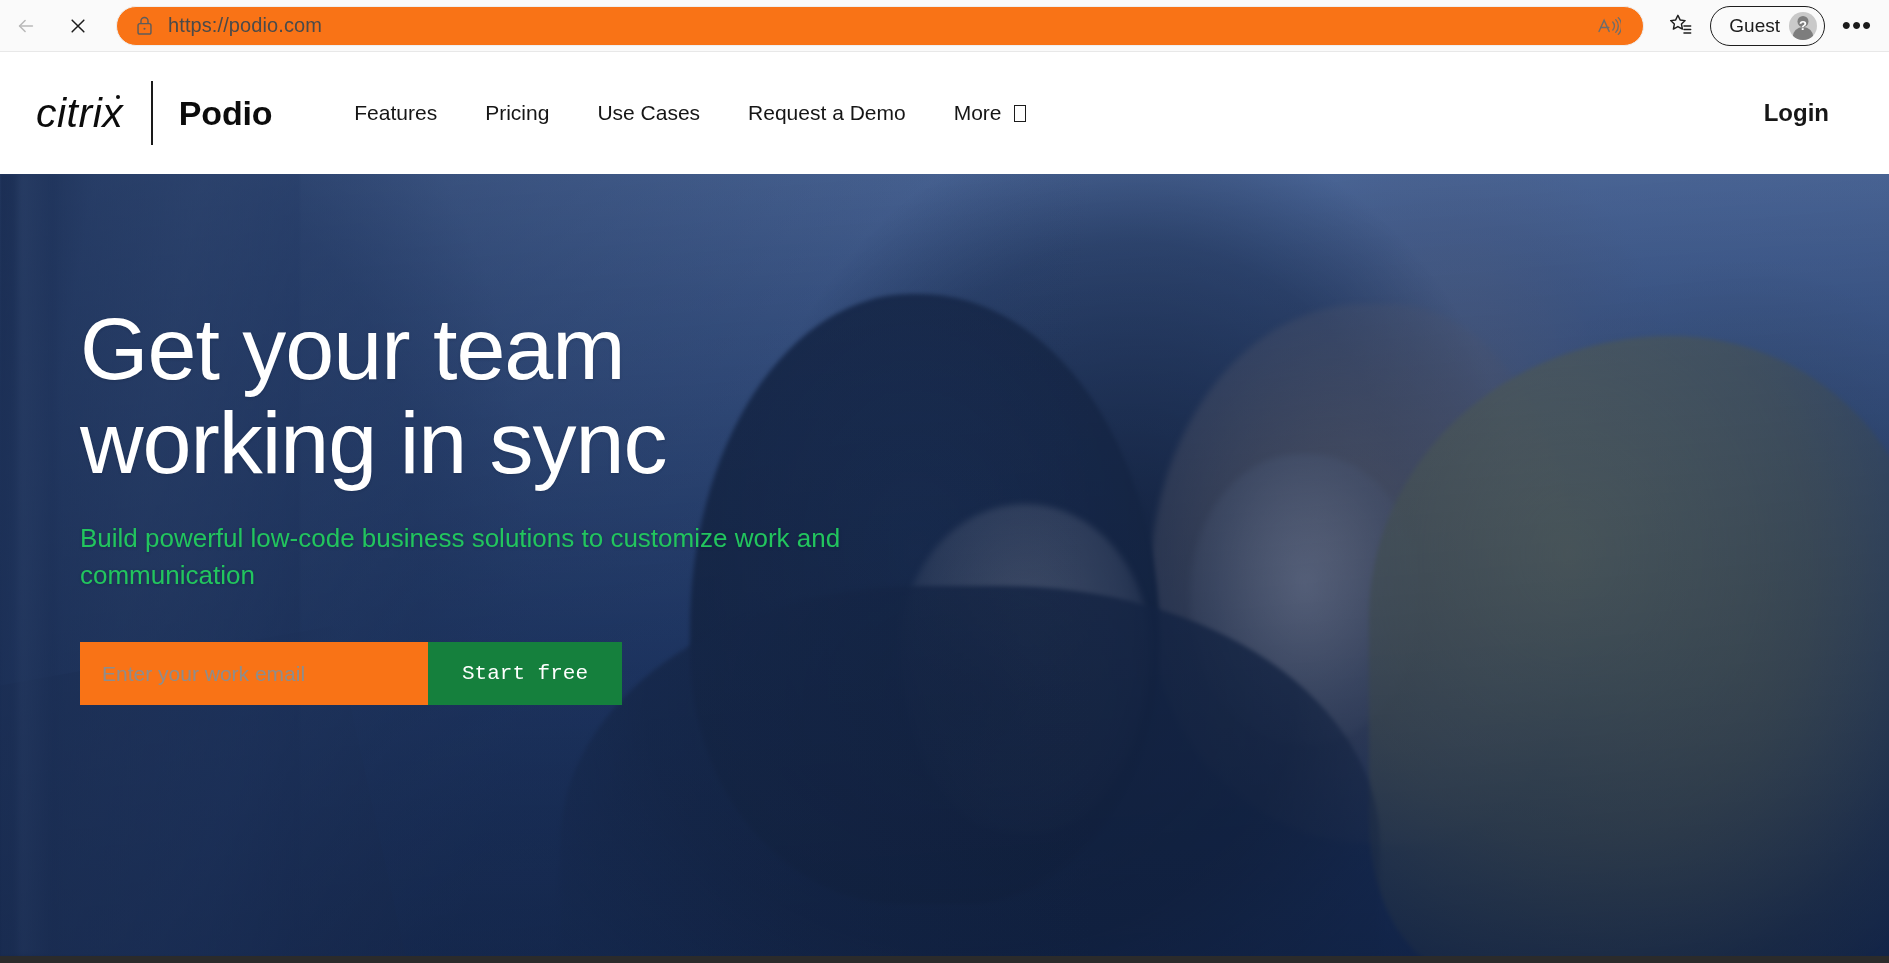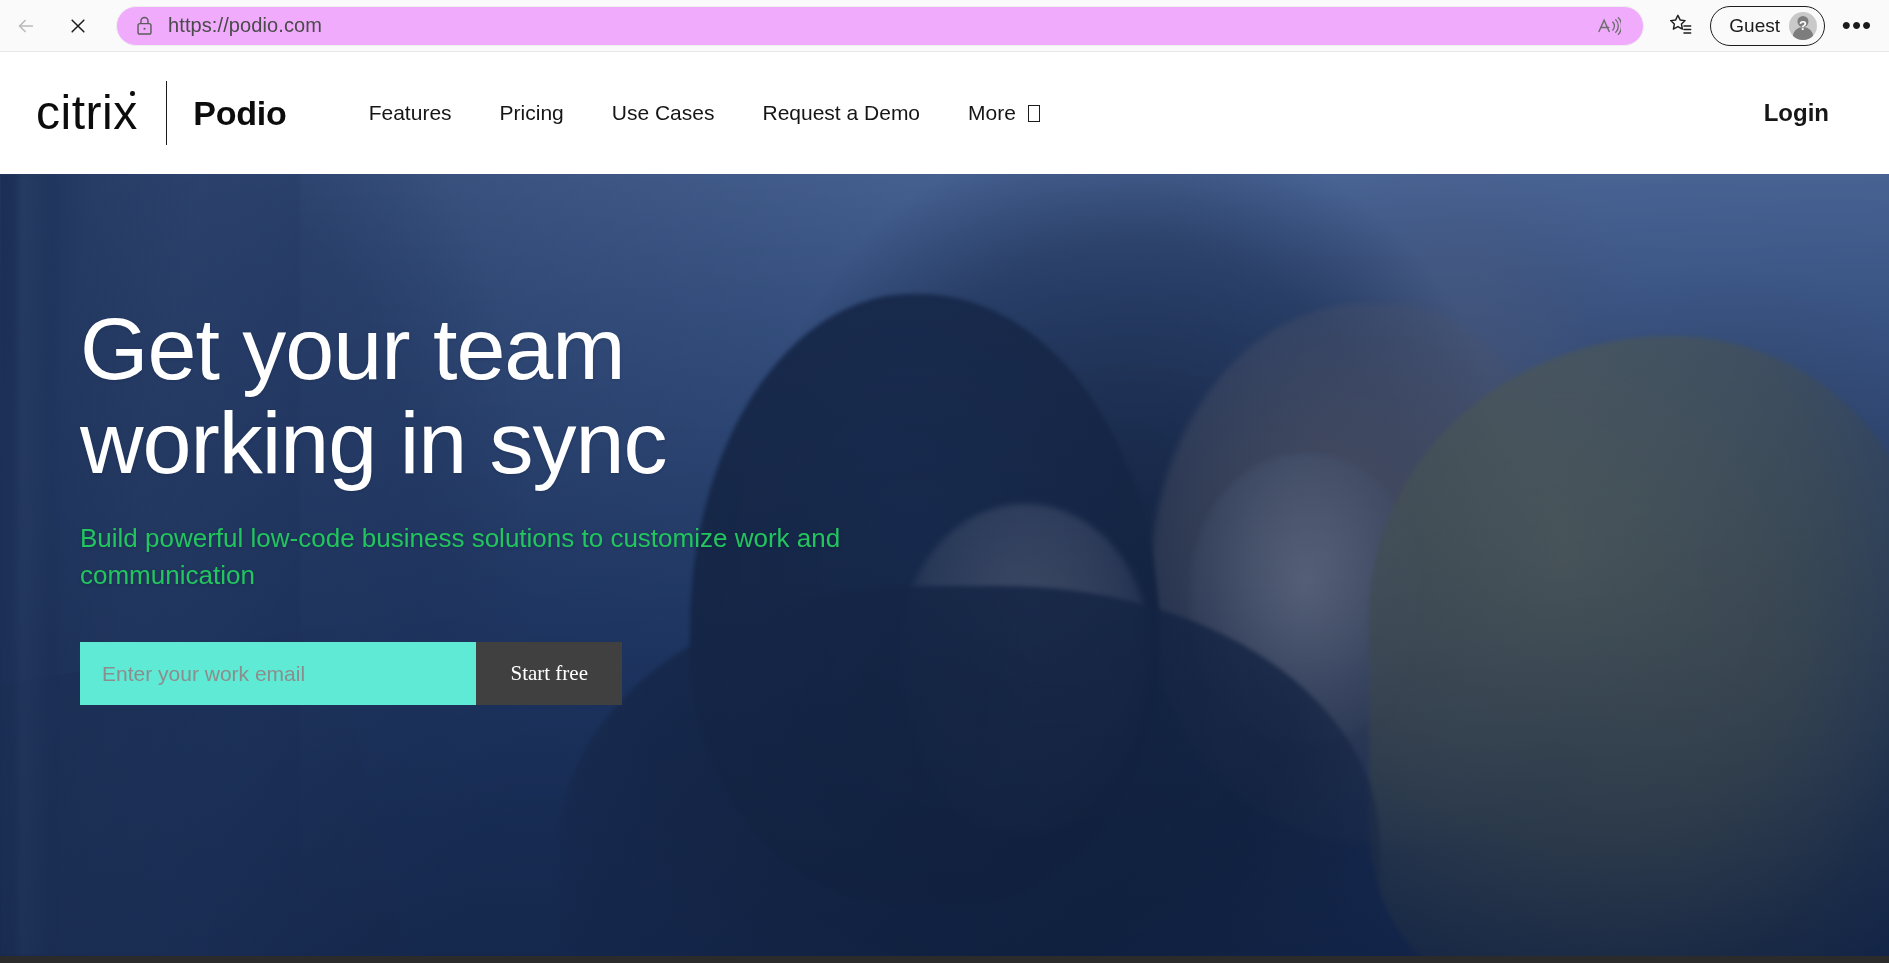--- a/index.html
+++ b/index.html
@@ -14,21 +14,21 @@
   }
   .nav-btn{
     width:52px; height:40px; display:flex; align-items:center; justify-content:center;
     border-radius:6px; cursor:pointer; flex:0 0 auto;
   }
   .nav-btn.back svg{ stroke:#b9b9b9; }
   .nav-btn.stop svg{ stroke:#1b1b1b; }
 
   .urlbar{
     flex:1 1 auto; height:40px; margin-left:12px; margin-right:14px;
-    background:#f0abfc; border-radius:20px;
+    background:#f97316; border-radius:20px;
     display:flex; align-items:center; padding:0 14px 0 18px;
     border:1px solid #efefef;
   }
   .lock-ico{ flex:0 0 auto; margin-right:14px; display:flex; }
   .url-text{
     flex:1 1 auto; font-size:20px; color:#4a4a4a; letter-spacing:.1px;
     white-space:nowrap; overflow:hidden;
   }
   .read-aloud{
     flex:0 0 auto; width:40px; height:34px; display:flex; align-items:center;
@@ -64,22 +64,22 @@
   }
   .ellipsis{ font-size:26px; color:#1b1b1b; letter-spacing:1px; line-height:.6; }
 
   
   .site-header{
     height:122px; background:#ffffff; display:flex; align-items:center;
     padding:0 34px 0 36px; position:relative; z-index:10;
   }
   .logo{ display:flex; align-items:center; gap:0; flex:0 0 auto; cursor:pointer; }
   .logo .citrix{
-    font-size:48px; font-weight:300; color:#0c0c0c; letter-spacing:.5px;
-    position:relative; line-height:1; padding-right:2px;
+    font-size:41px; font-weight:300; color:#0c0c0c; letter-spacing:.5px;
+    position:relative; line-height:1; padding-right:2px;font-style:italic;
   }
   .logo .citrix .dot{
     position:absolute; width:4.6px; height:4.6px; background:#0c0c0c; border-radius:50%;
     right:5px; top:2px;
   }
   .logo .divider{ width:1.6px; height:64px; background:#1a1a1a; margin:0 26px; }
   .logo .podio{ font-size:34px; font-weight:700; color:#0c0c0c; letter-spacing:-.2px; line-height:1; }
 
   .main-nav{ display:flex; align-items:center; margin-left:58px; }
   .nav-link{
@@ -188,29 +188,29 @@
   .hero-title{
     font-size:88px; font-weight:300; color:#ffffff; line-height:1.07;
     letter-spacing:-1px; margin-bottom:30px; text-shadow:0 1px 3px rgba(10,20,40,.18);
   }
   .hero-sub{
     font-size:26px; font-weight:400; color:#22c55e; line-height:1.42;
     max-width:770px; margin-bottom:48px; text-shadow:0 1px 3px rgba(10,20,40,.25);
   }
   .hero-form{ display:flex; align-items:stretch; width:542px; height:63px; }
   .email-input{
-    flex:1 1 auto; border:none; outline:none; background:#5eead4;
+    flex:1 1 auto; border:none; outline:none; background:#f97316;
     font-size:21px; color:#2e2e2e; padding:0 22px;
     font-family:"Liberation Sans","DejaVu Sans",sans-serif;
   }
   .email-input::placeholder{ color:#8d8d8d; }
   .start-btn{
-    flex:0 0 auto; background:#404040; color:#ffffff; border:none;
+    flex:0 0 auto; background:#15803d; color:#ffffff; border:none;
     font-size:21px; padding:0 34px; cursor:pointer; white-space:nowrap;
-    font-family:Liberation Serif, serif;
+    font-family:Liberation Mono, monospace;
   }
 
   .bottom-strip{ height:7px; width:100%; background:#2b2b2b; }
 </style>
 </head>
 <body>
 
 <div class="browser-bar">
 
   <div class="nav-btn back" title="Back">

